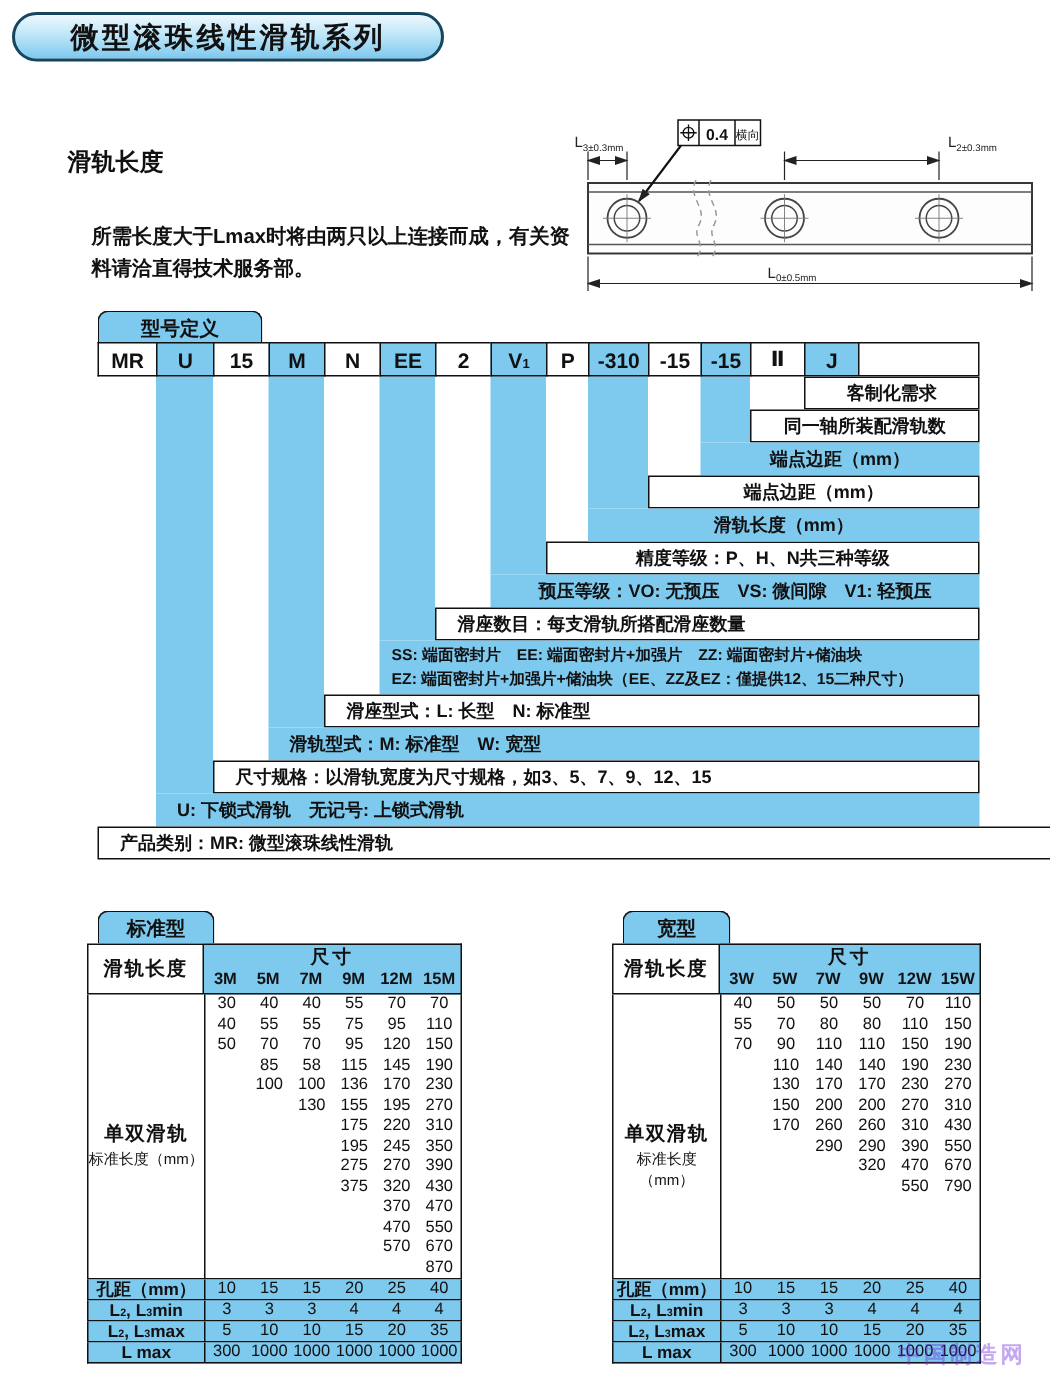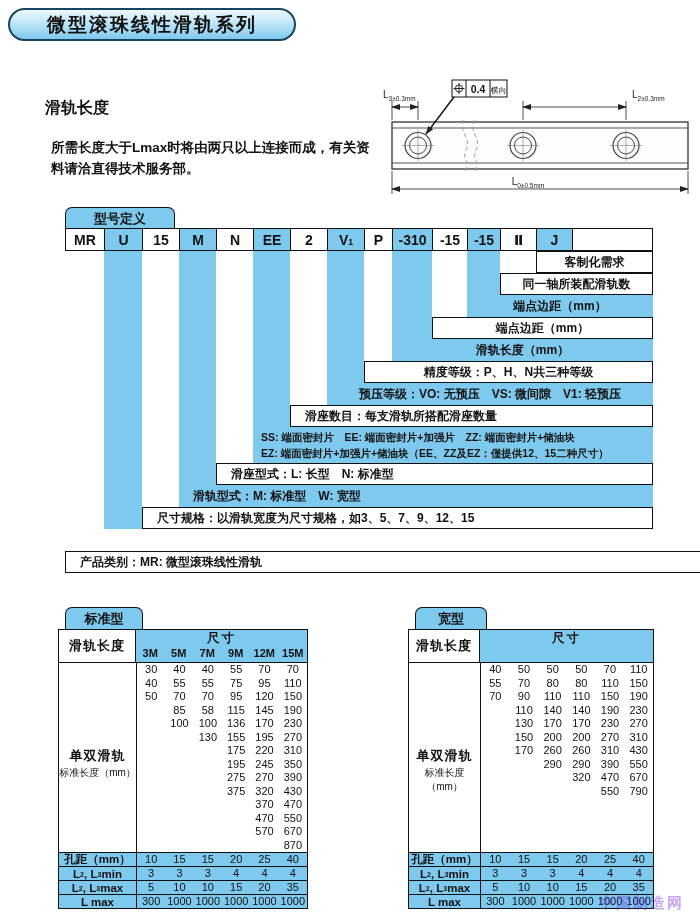--- a/index.html
+++ b/index.html
@@ -8,21 +8,21 @@
   .page{position:absolute;inset:0;background:#fff;overflow:hidden;}
 
   
   .banner{position:absolute;left:8px;top:8px;width:288px;height:33px;box-sizing:border-box;
     border:2px solid #15455f;border-radius:18px;
     background:linear-gradient(180deg,#eef8fe 0%,#bfe6f8 45%,#7fc8ee 100%);
     display:flex;align-items:center;justify-content:center;
     font-size:19px;font-weight:bold;letter-spacing:2px;}
 
   .sec-h{position:absolute;left:45px;top:98px;margin:0;font-size:16px;font-weight:bold;}
-  .sec-p{position:absolute;left:43px;top:130px;width:324px;margin:8px;
+  .sec-p{position:absolute;left:43px;top:130px;width:324px;margin:18px;
          font-size:13.5px;font-weight:bold;line-height:1.55;}
 
   svg.drawing{position:absolute;left:380px;top:72px;}
   .dimt{font-size:10px;fill:#222;}
   .dimsub{font-size:6.5px;}
 
   
   .model{position:absolute;left:65px;top:207px;width:588px;height:366px;font-weight:bold;}
   .mtab{position:absolute;left:0;top:0;width:110px;height:22px;box-sizing:border-box;
     background:#7ec9ee;border:1px solid #111;border-bottom:none;border-radius:7px 7px 0 0;
@@ -219,20 +219,21 @@
       <div class="stair sblue" style="left: 327px; top: 132px; width: 261px; height: 22px;">滑轨长度（mm）</div>
       <div class="stair sblue" style="left: 262px; top: 176px; width: 326px; height: 22px;">预压等级：VO: 无预压　VS: 微间隙　V1: 轻预压</div>
       <div class="stair swhite sleft" style="left: 225px; top: 198px; width: 363px; height: 22px;">滑座数目：每支滑轨所搭配滑座数量</div>
       <div class="stair sblue sleft s2" style="left: 188px; top: 220px; width: 400px; height: 36px;">
         <div>SS: 端面密封片　EE: 端面密封片+加强片　ZZ: 端面密封片+储油块</div>
         <div>EZ: 端面密封片+加强片+储油块（EE、ZZ及EZ：僅提供12、15二种尺寸）</div>
       </div>
       <div class="stair swhite sleft" style="left: 151px; top: 256px; width: 437px; height: 22px;">滑座型式：L: 长型　N: 标准型</div>
       <div class="stair sblue sleft" style="left: 114px; top: 278px; width: 474px; height: 22px;">滑轨型式：M: 标准型　W: 宽型</div>
       <div class="stair swhite sleft" style="left: 77px; top: 300px; width: 511px; height: 22px;">尺寸规格：以滑轨宽度为尺寸规格，如3、5、7、9、12、15</div>
+      <div class="stair sblue sleft" style="left: 39px; top: 322px; width: 549px; height: 22px;">U: 下锁式滑轨　无记号: 上锁式滑轨</div>
       <div class="stair swhite sleft" style="left: 0px; top: 344px; width: 664px; height: 22px;">产品类别：MR: 微型滚珠线性滑轨</div>
     </div>
 
   <div class="dtable" id="tstd" style="left:58px;width:250px;">
       <div class="ttab" style="width: 78px;">标准型</div>
       <div class="thead">
         <div class="hlabel" style="width: 78px;">滑轨长度</div>
         <div class="hright">
           <div class="hsz">尺寸</div>
           <div class="hcols">
@@ -389,20 +390,28 @@
         <span class="fval">1000</span>
         <span class="fval">1000</span>
       </div>
     </div>
   <div class="dtable" id="twide" style="left:408px;width:246px;">
       <div class="ttab" style="width: 72px;">宽型</div>
       <div class="thead">
         <div class="hlabel" style="width: 72px;">滑轨长度</div>
         <div class="hright">
           <div class="hsz">尺寸</div>
+          <div class="hcols">
+            <span>3W</span>
+            <span>5W</span>
+            <span>7W</span>
+            <span>9W</span>
+            <span>12W</span>
+            <span>15W</span>
+          </div>
         </div>
       </div>
       <div class="tbody">
         <div class="blabel" style="width: 72px;">
           <div class="l1">单双滑轨</div>
           <div class="l2">标准长度（mm）</div>
         </div>
         <div class="bgrid">
           <span>40</span>
           <span>50</span>

